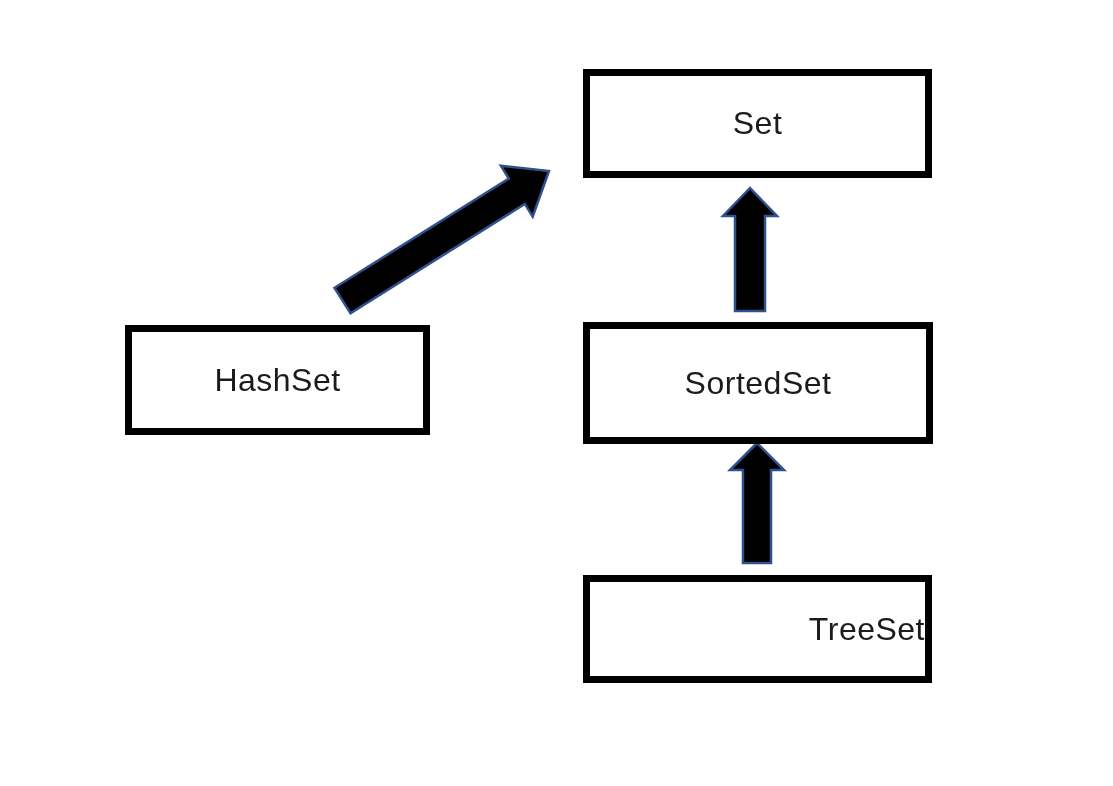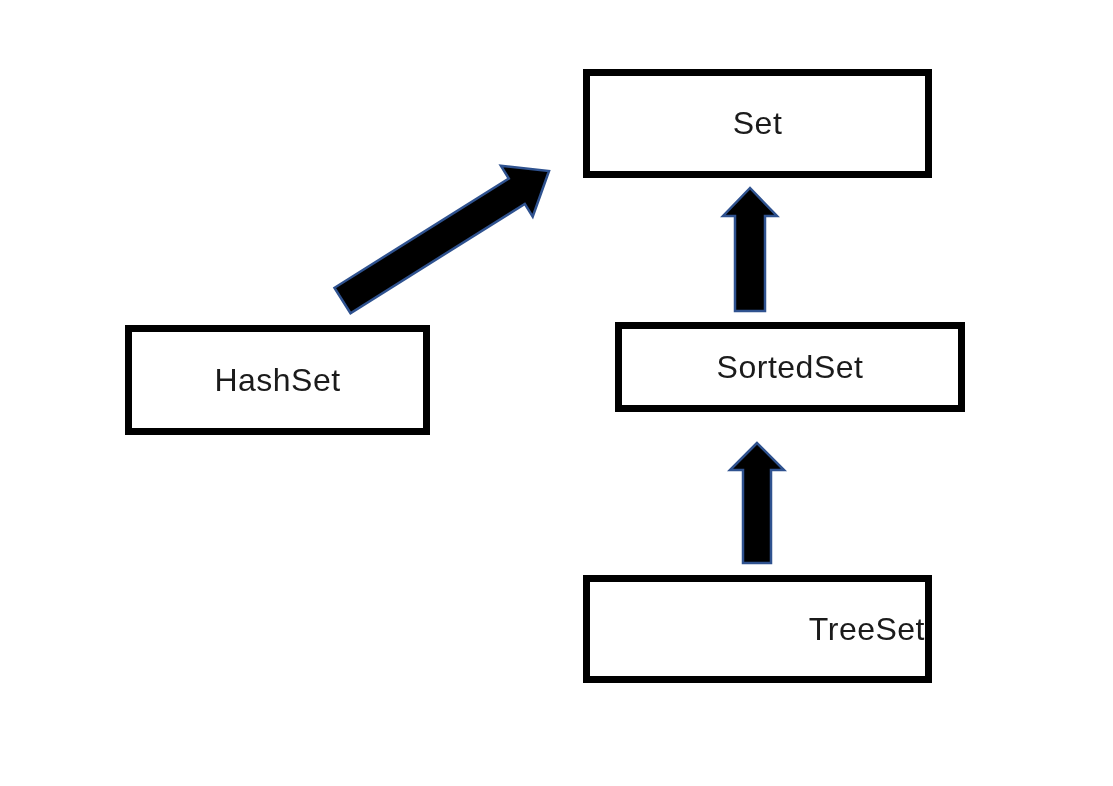--- a/index.html
+++ b/index.html
@@ -26,21 +26,21 @@
   }
   .node-label {
     font-size: 32px;
     font-weight: 400;
     color: #1b1b1b;
     letter-spacing: 0.5px;
     white-space: nowrap;
   }
   .box-set       { left: 583px; top:  69px; width: 349px; height: 109px; }
   .box-hashset   { left: 125px; top: 325px; width: 305px; height: 110px; }
-  .box-sortedset { left: 583px; top: 322px; width: 350px; height: 90px; margin-left: 32px; }
+  .box-sortedset { left: 583px; top: 322px; width: 350px; height: 122px; }
   .box-treeset   { left: 583px; top: 575px; width: 349px; height: 108px; justify-content: flex-end; }
   svg.arrow-layer {
     position: absolute;
     left: 0; top: 0;
     width: 1113px;
     height: 786px;
     pointer-events: none;
   }
   svg.arrow-layer polygon {
     stroke-width: 2.5;

